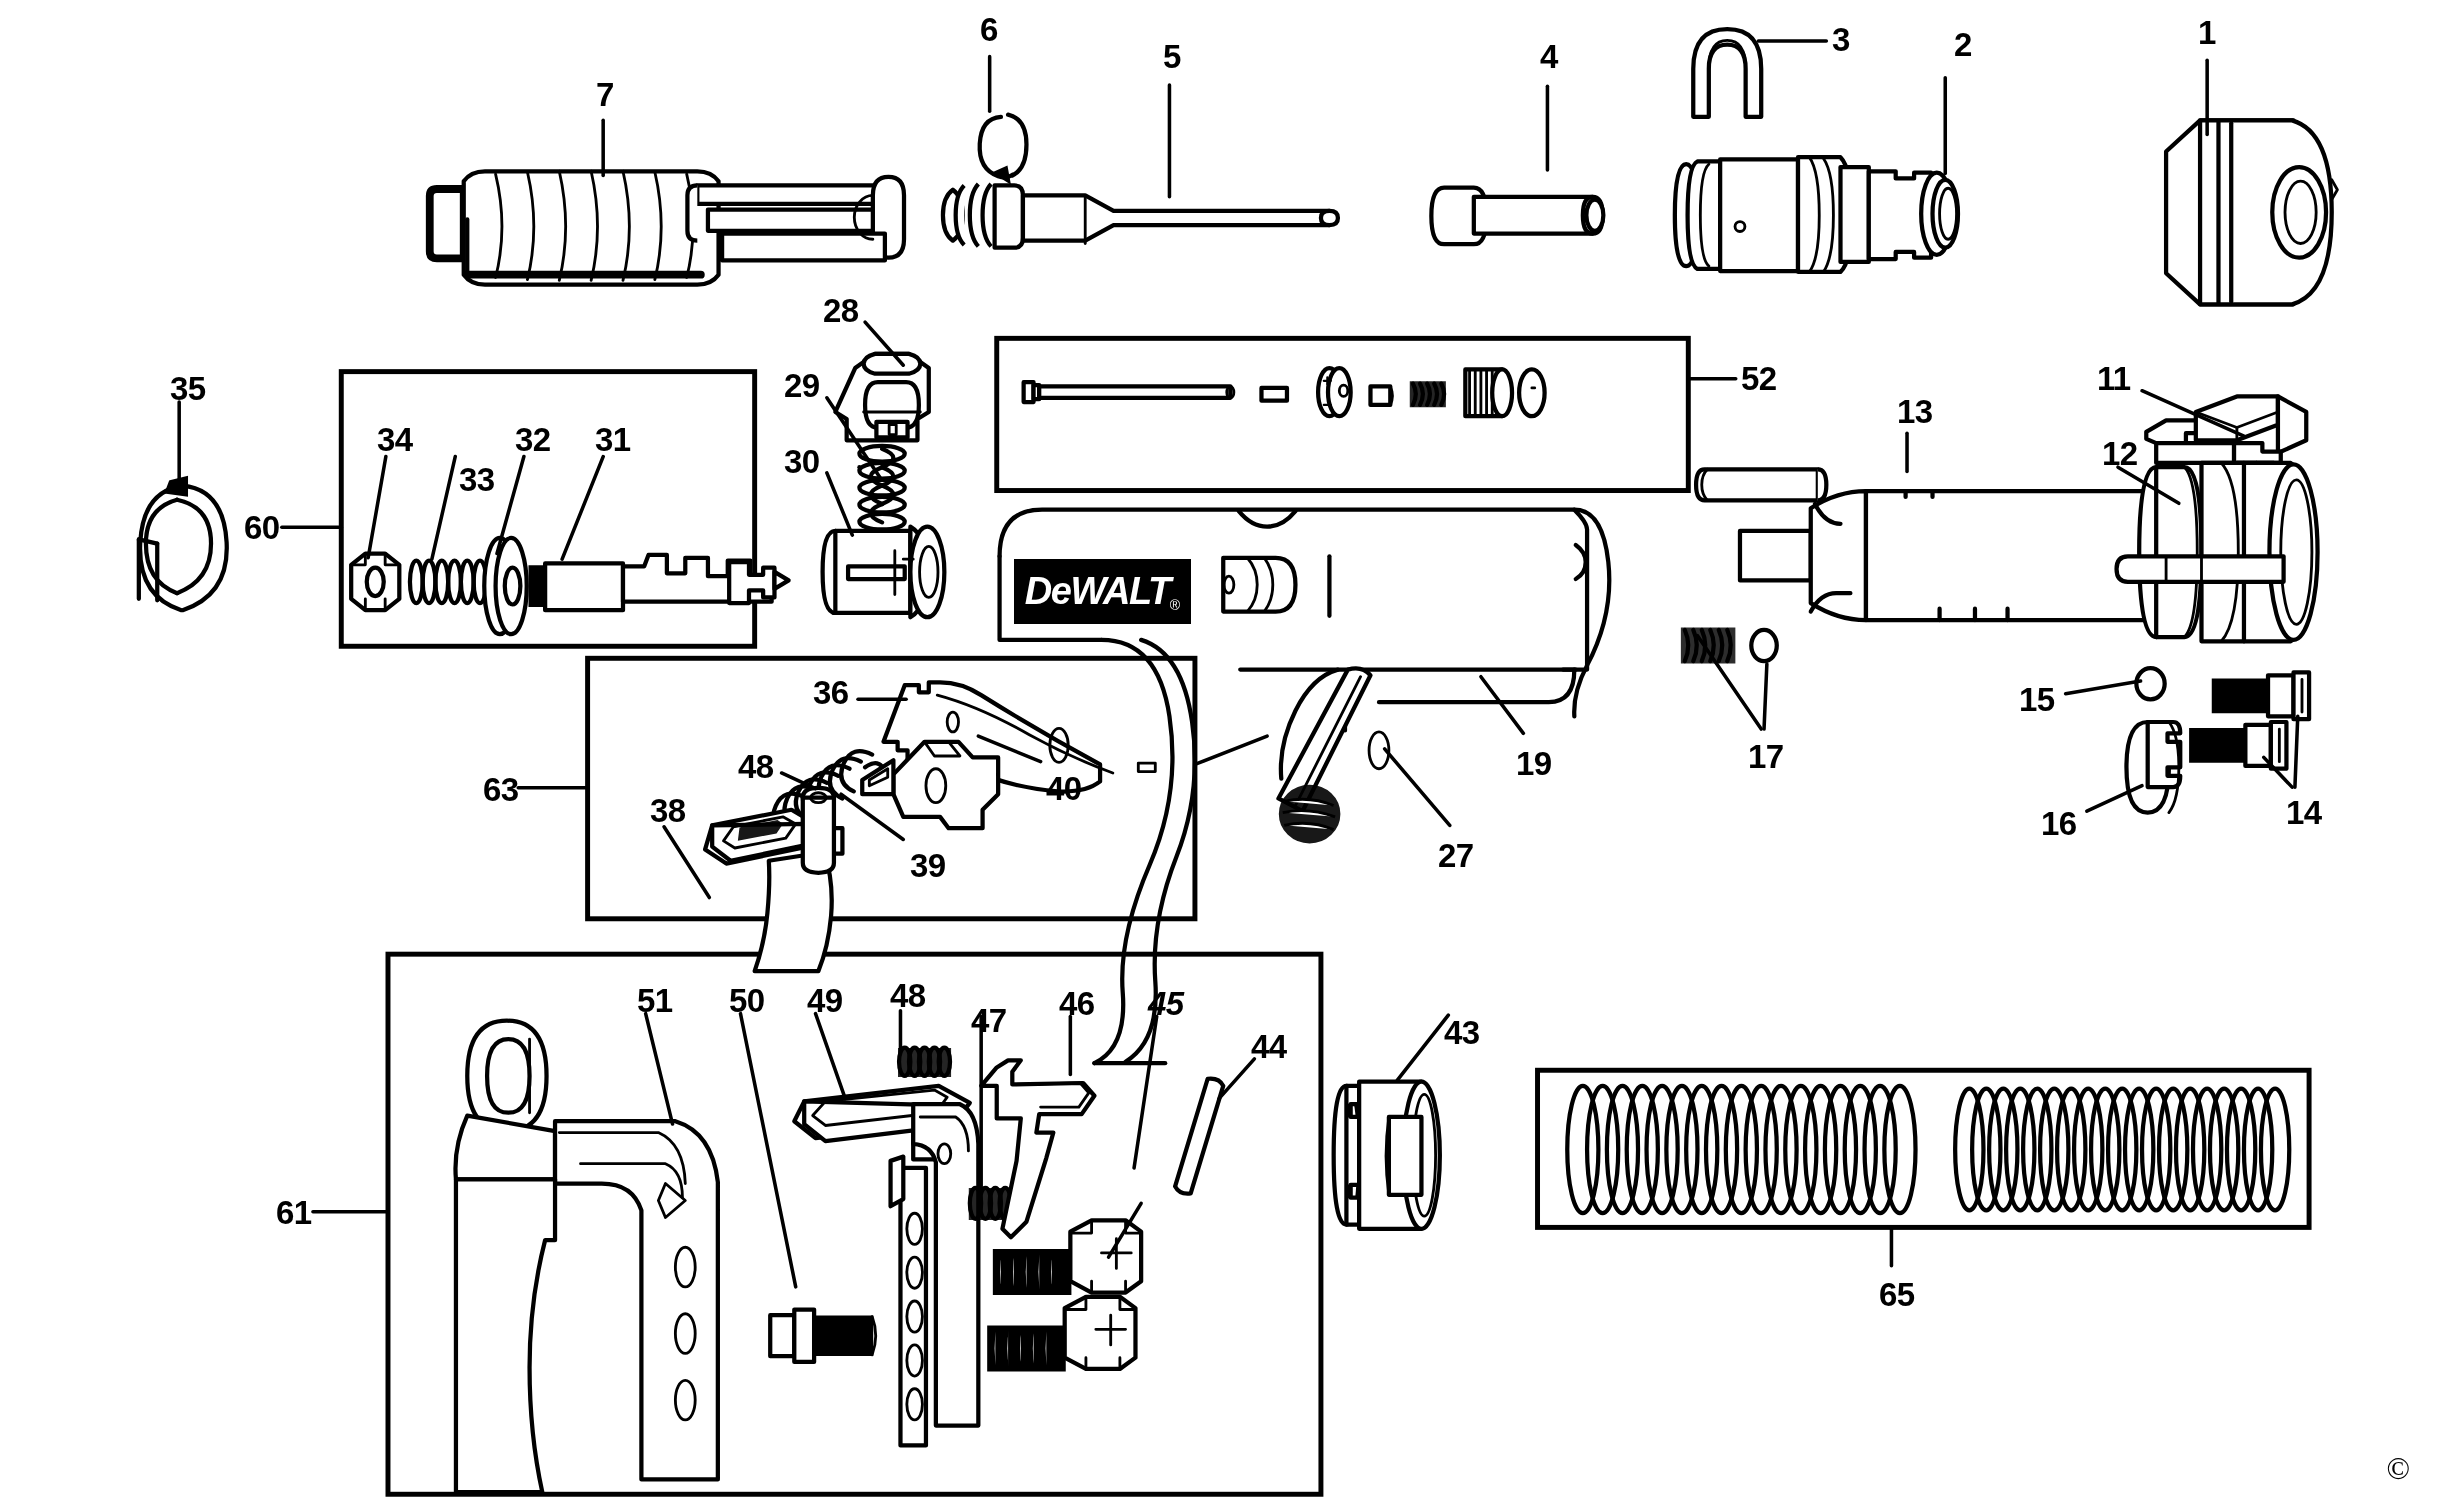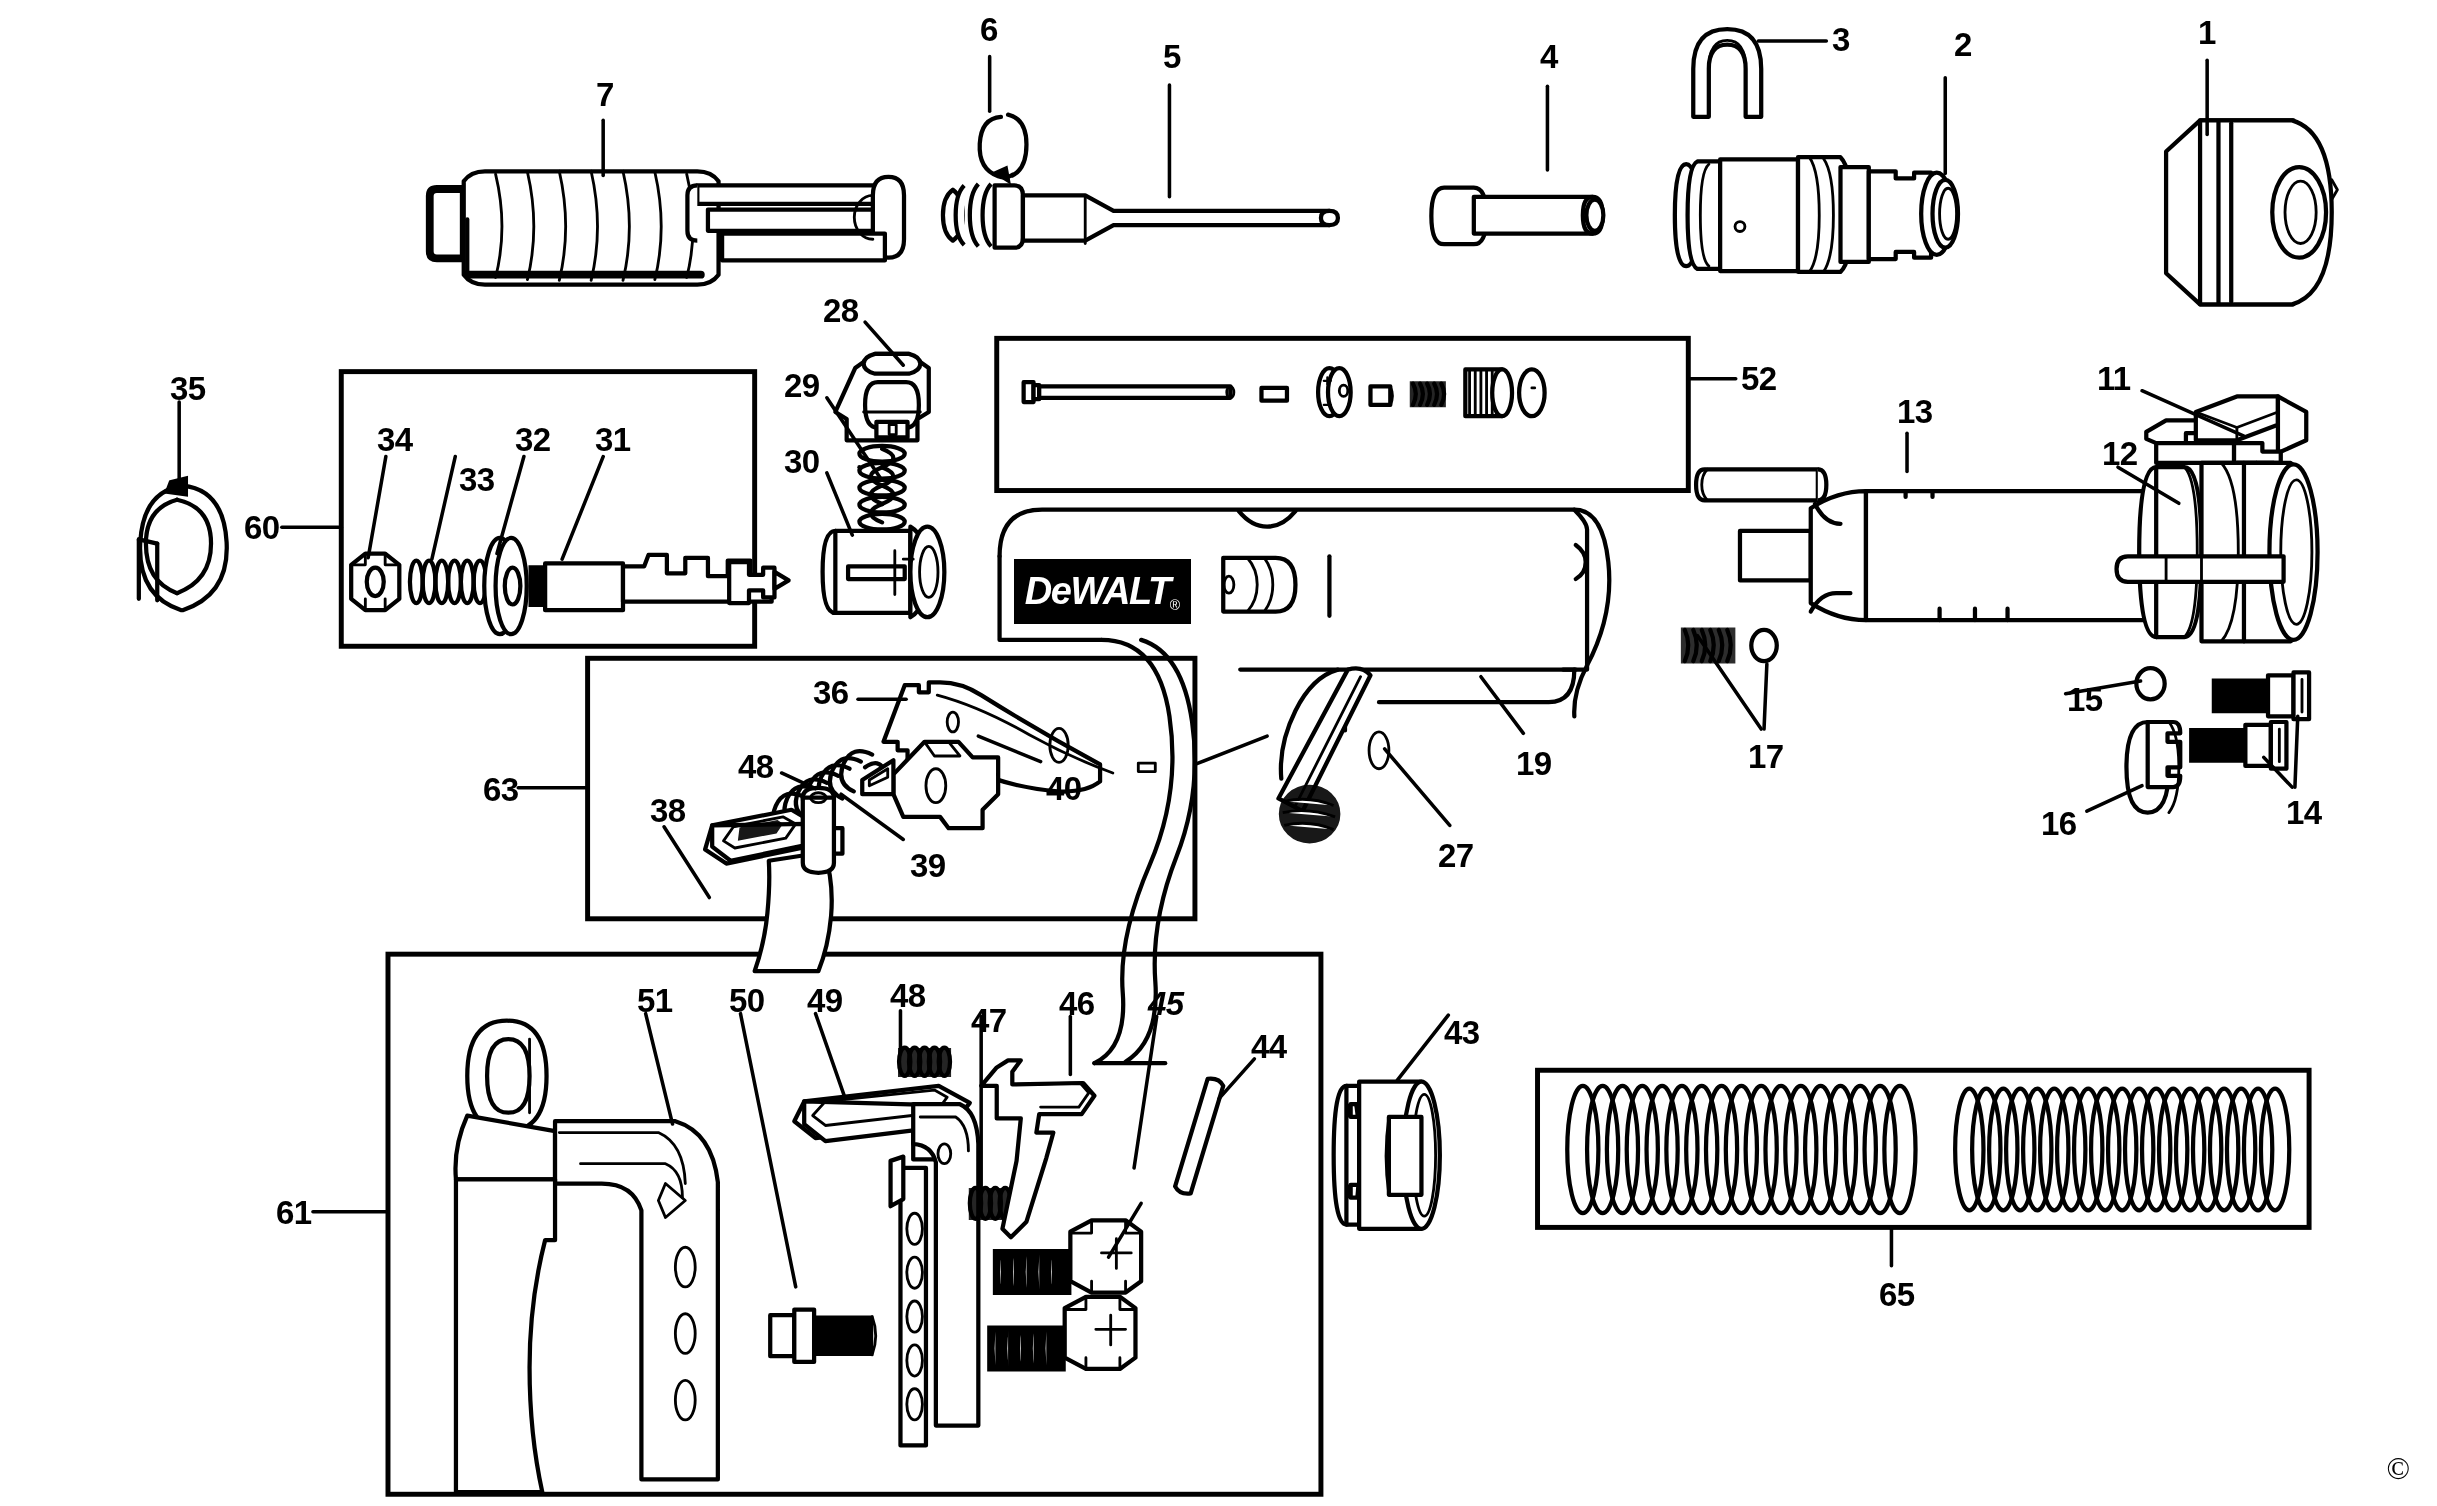--- a/index.html
+++ b/index.html
@@ -605,21 +605,21 @@
   <div class="callout" style="left:1954px; top:28px;">2</div>
   <div class="callout" style="left:1832px; top:22.7px;">3</div>
   <div class="callout" style="left:1540px; top:40px;">4</div>
   <div class="callout" style="left:1163px; top:40px;">5</div>
   <div class="callout" style="left:980px; top:12.7px;">6</div>
   <div class="callout" style="left:596px;  top:78px;">7</div>
   <div class="callout" style="left:2097px; top:362px;">11</div>
   <div class="callout" style="left:2102px; top:437px;">12</div>
   <div class="callout" style="left:1897px; top:395px;">13</div>
   <div class="callout" style="left:2286px; top:796px;">14</div>
-  <div class="callout" style="left:2019px; top:683px;margin-left:48px;">15</div>
+  <div class="callout" style="left:2019px; top:683px;">15</div>
   <div class="callout" style="left:2041px; top:807px;">16</div>
   <div class="callout" style="left:1748px; top:740px;">17</div>
   <div class="callout" style="left:1516px; top:747px;">19</div>
   <div class="callout" style="left:1438px; top:839px;">27</div>
   <div class="callout" style="left:823px; top:294px;">28</div>
   <div class="callout" style="left:784px; top:369px;">29</div>
   <div class="callout" style="left:784px; top:445px;">30</div>
   <div class="callout" style="left:595px;  top:423px;">31</div>
   <div class="callout" style="left:515px;  top:423px;">32</div>
   <div class="callout" style="left:459px;  top:423px;margin-top:40px;">33</div>

